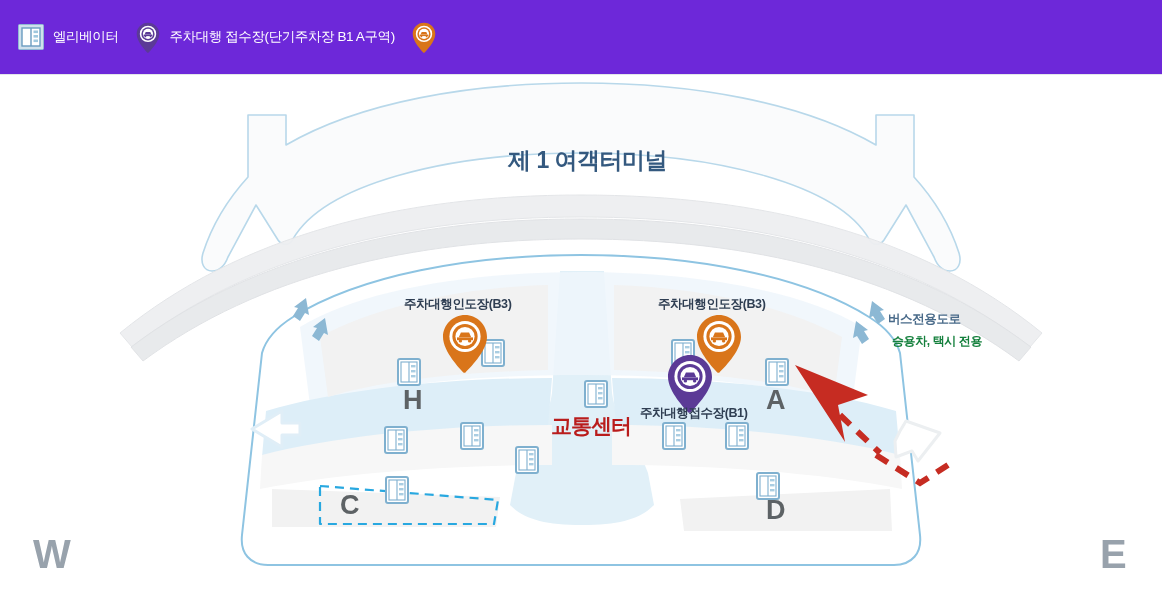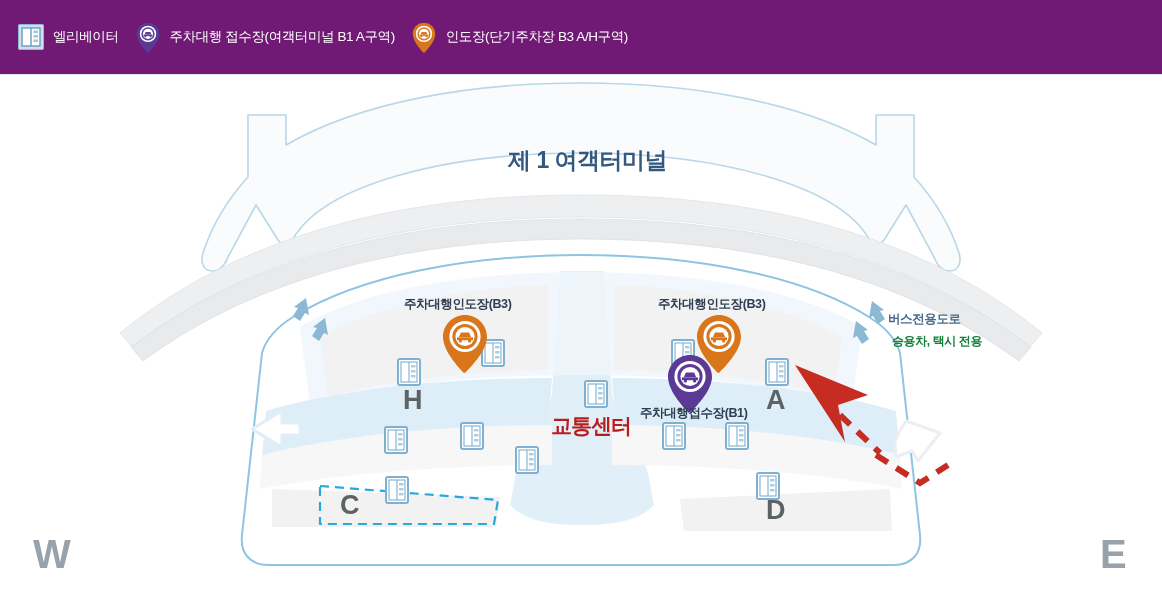--- a/index.html
+++ b/index.html
@@ -8,21 +8,21 @@
     font-family: "Liberation Sans", "DejaVu Sans", sans-serif;
     background: #ffffff;
     overflow: hidden;
   }
   #root { position: relative; width: 1162px; height: 604px; background:#fff; }
 
   
   .legend-bar {
     position: absolute; left: 0; top: 0;
     width: 1162px; height: 74px;
-    background: #701a75;
+    background: #6d28d9;
     display: flex; align-items: center;
     padding-left: 18px;
     gap: 0px;
   }
   .legend-item { display: flex; align-items: center; margin-right: 16px; }
   .legend-label {
     color: #ffffff; font-size: 13.5px; font-weight: 500;
     letter-spacing: -0.4px; white-space: nowrap;
     margin-left: 9px;
   }
@@ -106,37 +106,36 @@
           <path d="M13 0.8C6.6 0.8 1.7 5.7 1.7 12.1c0 7.6 9.4 17.3 10.6 18.5.4.4.9.4 1.3 0 1.2-1.2 10.7-10.9 10.7-18.5C24.3 5.7 19.4.8 13 .8z" fill="#5b3a96"></path>
           <circle cx="13" cy="11.9" r="8.2" fill="#ffffff"></circle>
           <circle cx="13" cy="11.9" r="6.6" fill="#5b3a96"></circle>
           <circle cx="13" cy="11.9" r="5.1" fill="#ffffff"></circle>
           <path d="M8.6 12.6h8.8v1.5H8.6z" fill="#5b3a96"></path>
           <path d="M9.6 12.5l1.1-2.4h4.6l1.1 2.4z" fill="#5b3a96"></path>
           <circle cx="10.4" cy="14.4" r="0.9" fill="#5b3a96"></circle>
           <circle cx="15.6" cy="14.4" r="0.9" fill="#5b3a96"></circle>
         </svg>
       </span>
-      <span class="legend-label">주차대행 접수장(여객터미널 B1 A구역)</span>
+      <span class="legend-label">주차대행 접수장(단기주차장 B1 A구역)</span>
     </div>
 
     <div class="legend-item">
       <span class="pin-glyph">
         <svg viewBox="0 0 26 31" width="26" height="31">
           <path d="M13 0.8C6.6 0.8 1.7 5.7 1.7 12.1c0 7.6 9.4 17.3 10.6 18.5.4.4.9.4 1.3 0 1.2-1.2 10.7-10.9 10.7-18.5C24.3 5.7 19.4.8 13 .8z" fill="#d9751a"></path>
           <circle cx="13" cy="11.9" r="8.2" fill="#ffffff"></circle>
           <circle cx="13" cy="11.9" r="6.6" fill="#d9751a"></circle>
           <circle cx="13" cy="11.9" r="5.1" fill="#ffffff"></circle>
           <path d="M8.6 12.6h8.8v1.5H8.6z" fill="#d9751a"></path>
           <path d="M9.6 12.5l1.1-2.4h4.6l1.1 2.4z" fill="#d9751a"></path>
           <circle cx="10.4" cy="14.4" r="0.9" fill="#d9751a"></circle>
           <circle cx="15.6" cy="14.4" r="0.9" fill="#d9751a"></circle>
         </svg>
       </span>
-      <span class="legend-label">인도장(단기주차장 B3 A/H구역)</span>
     </div>
   </div>
 
   <div class="map-canvas">
 
     <svg width="1162" height="530" viewBox="0 0 1162 530">
       <defs>
         <clipPath id="clipTerm">
           <path d="M200 180 C 250 55, 420 8, 581 8 C 742 8, 912 55, 962 180
                    L 962 185 C 912 62, 742 18, 581 18 C 420 18, 250 62, 200 185 Z"></path>

